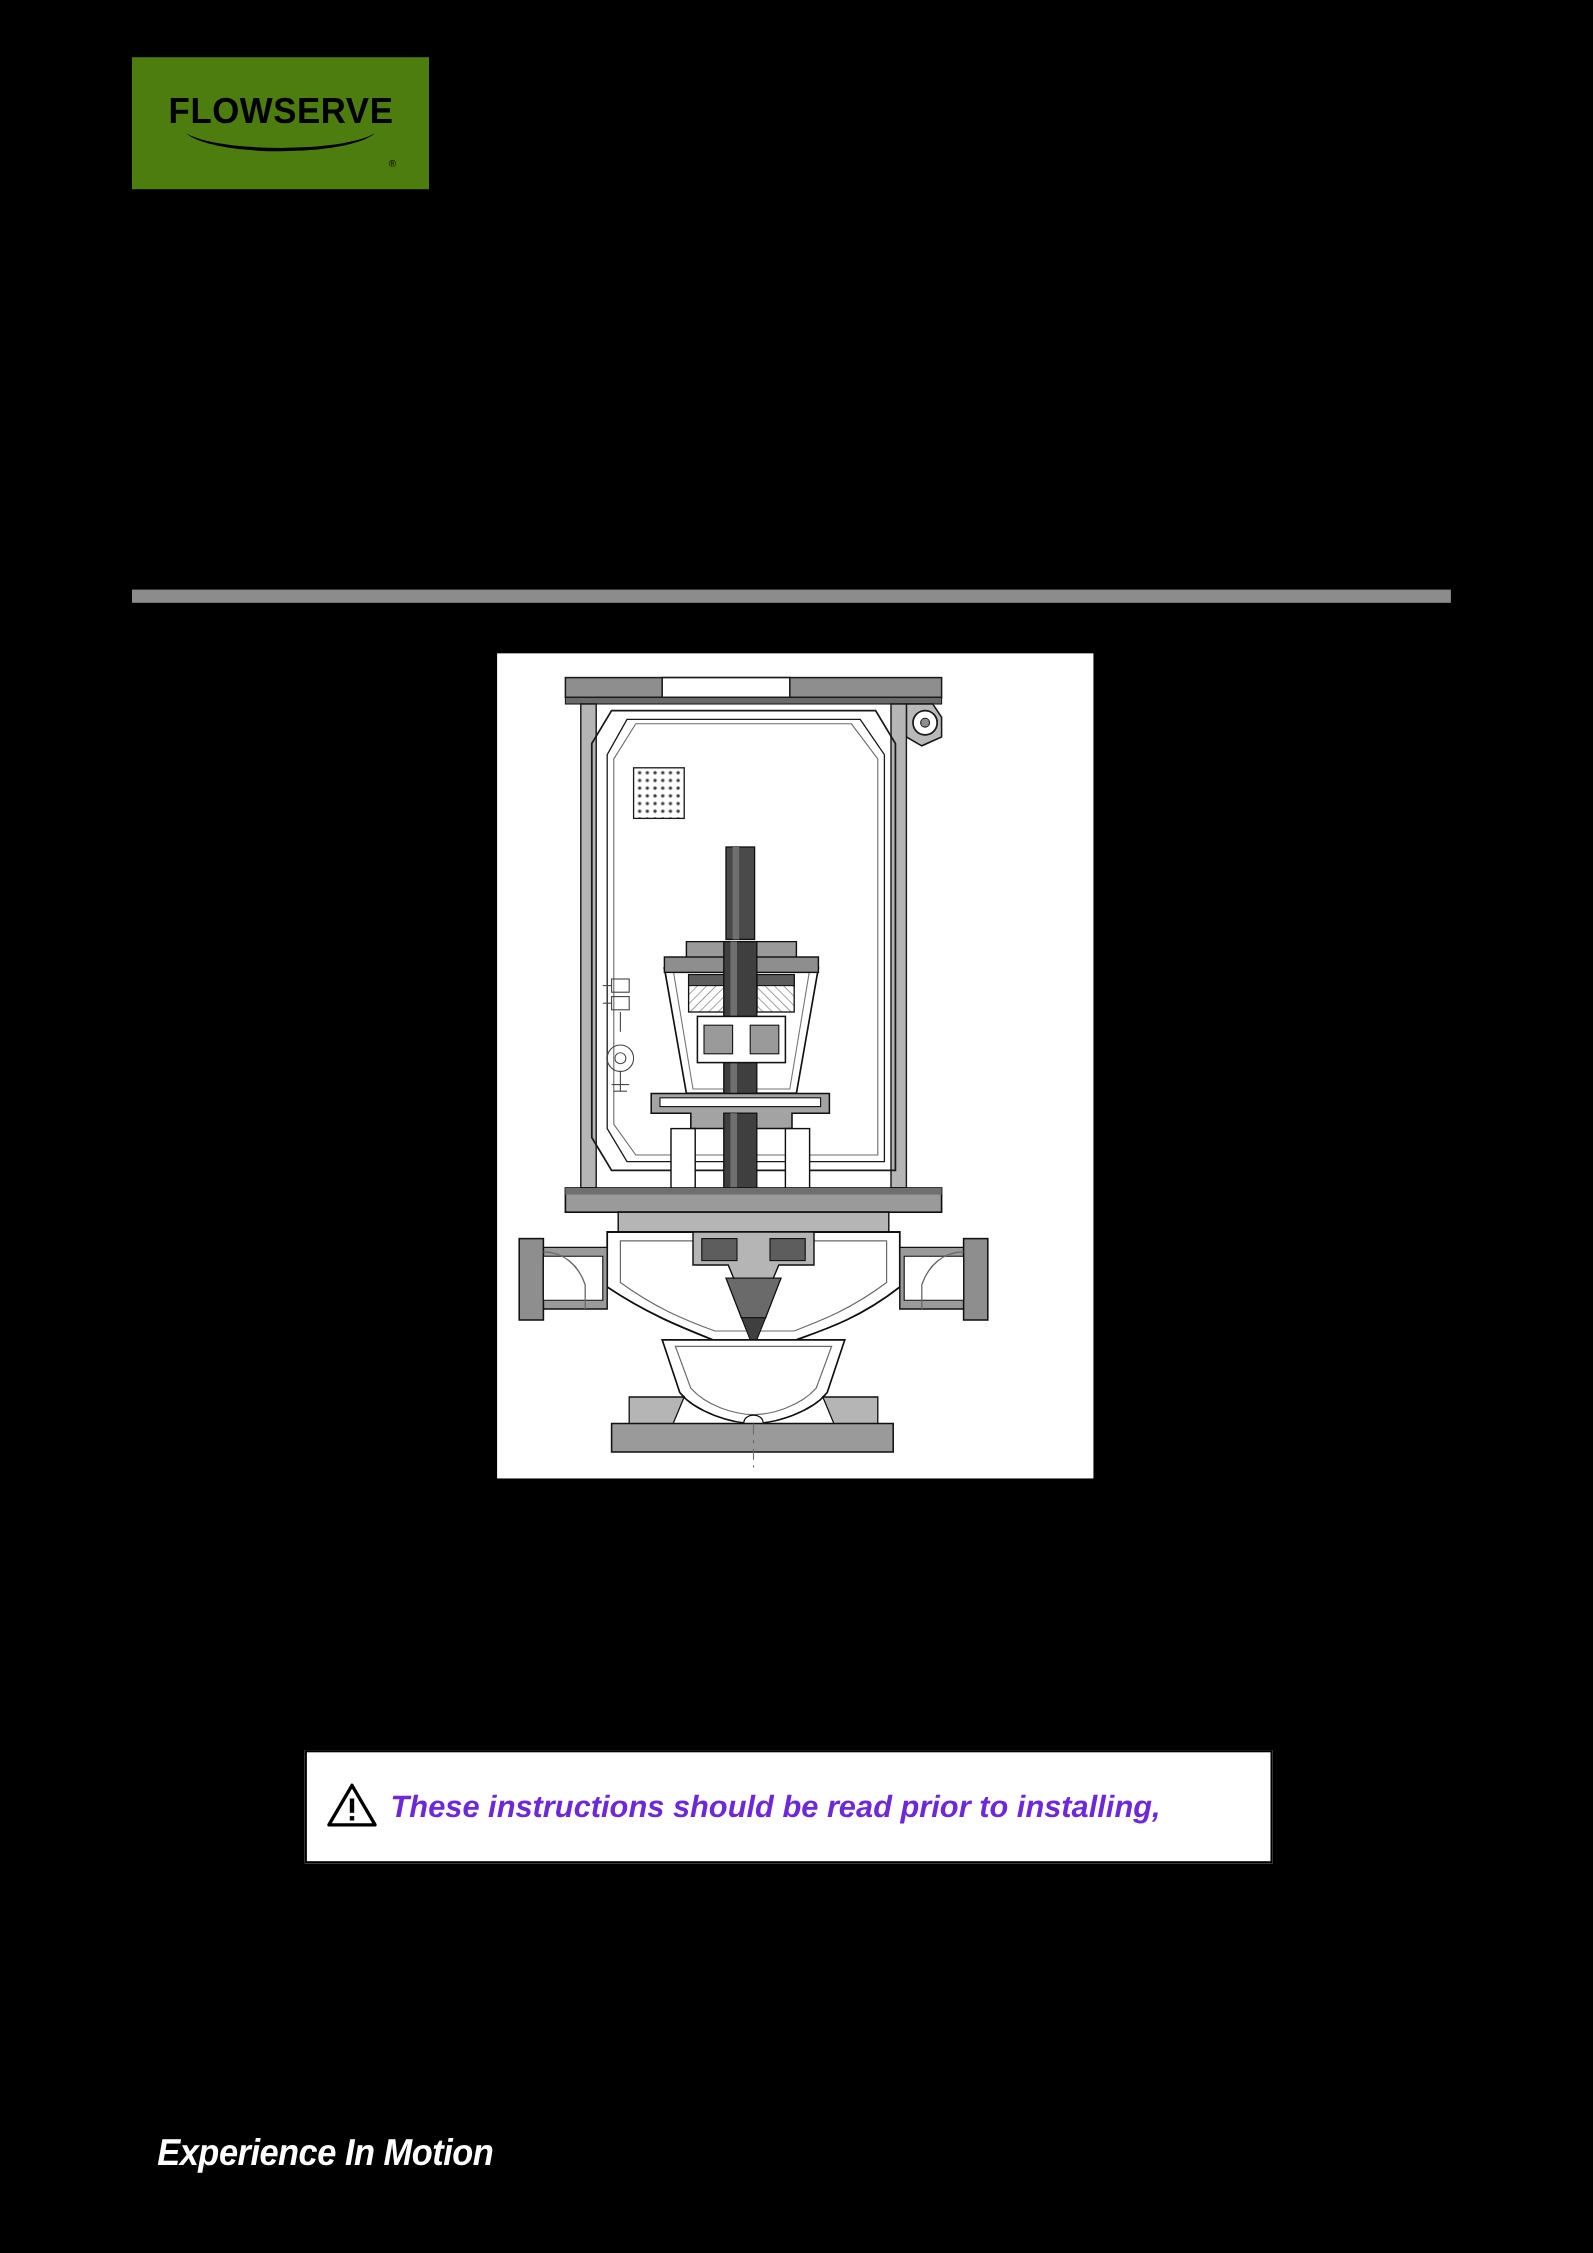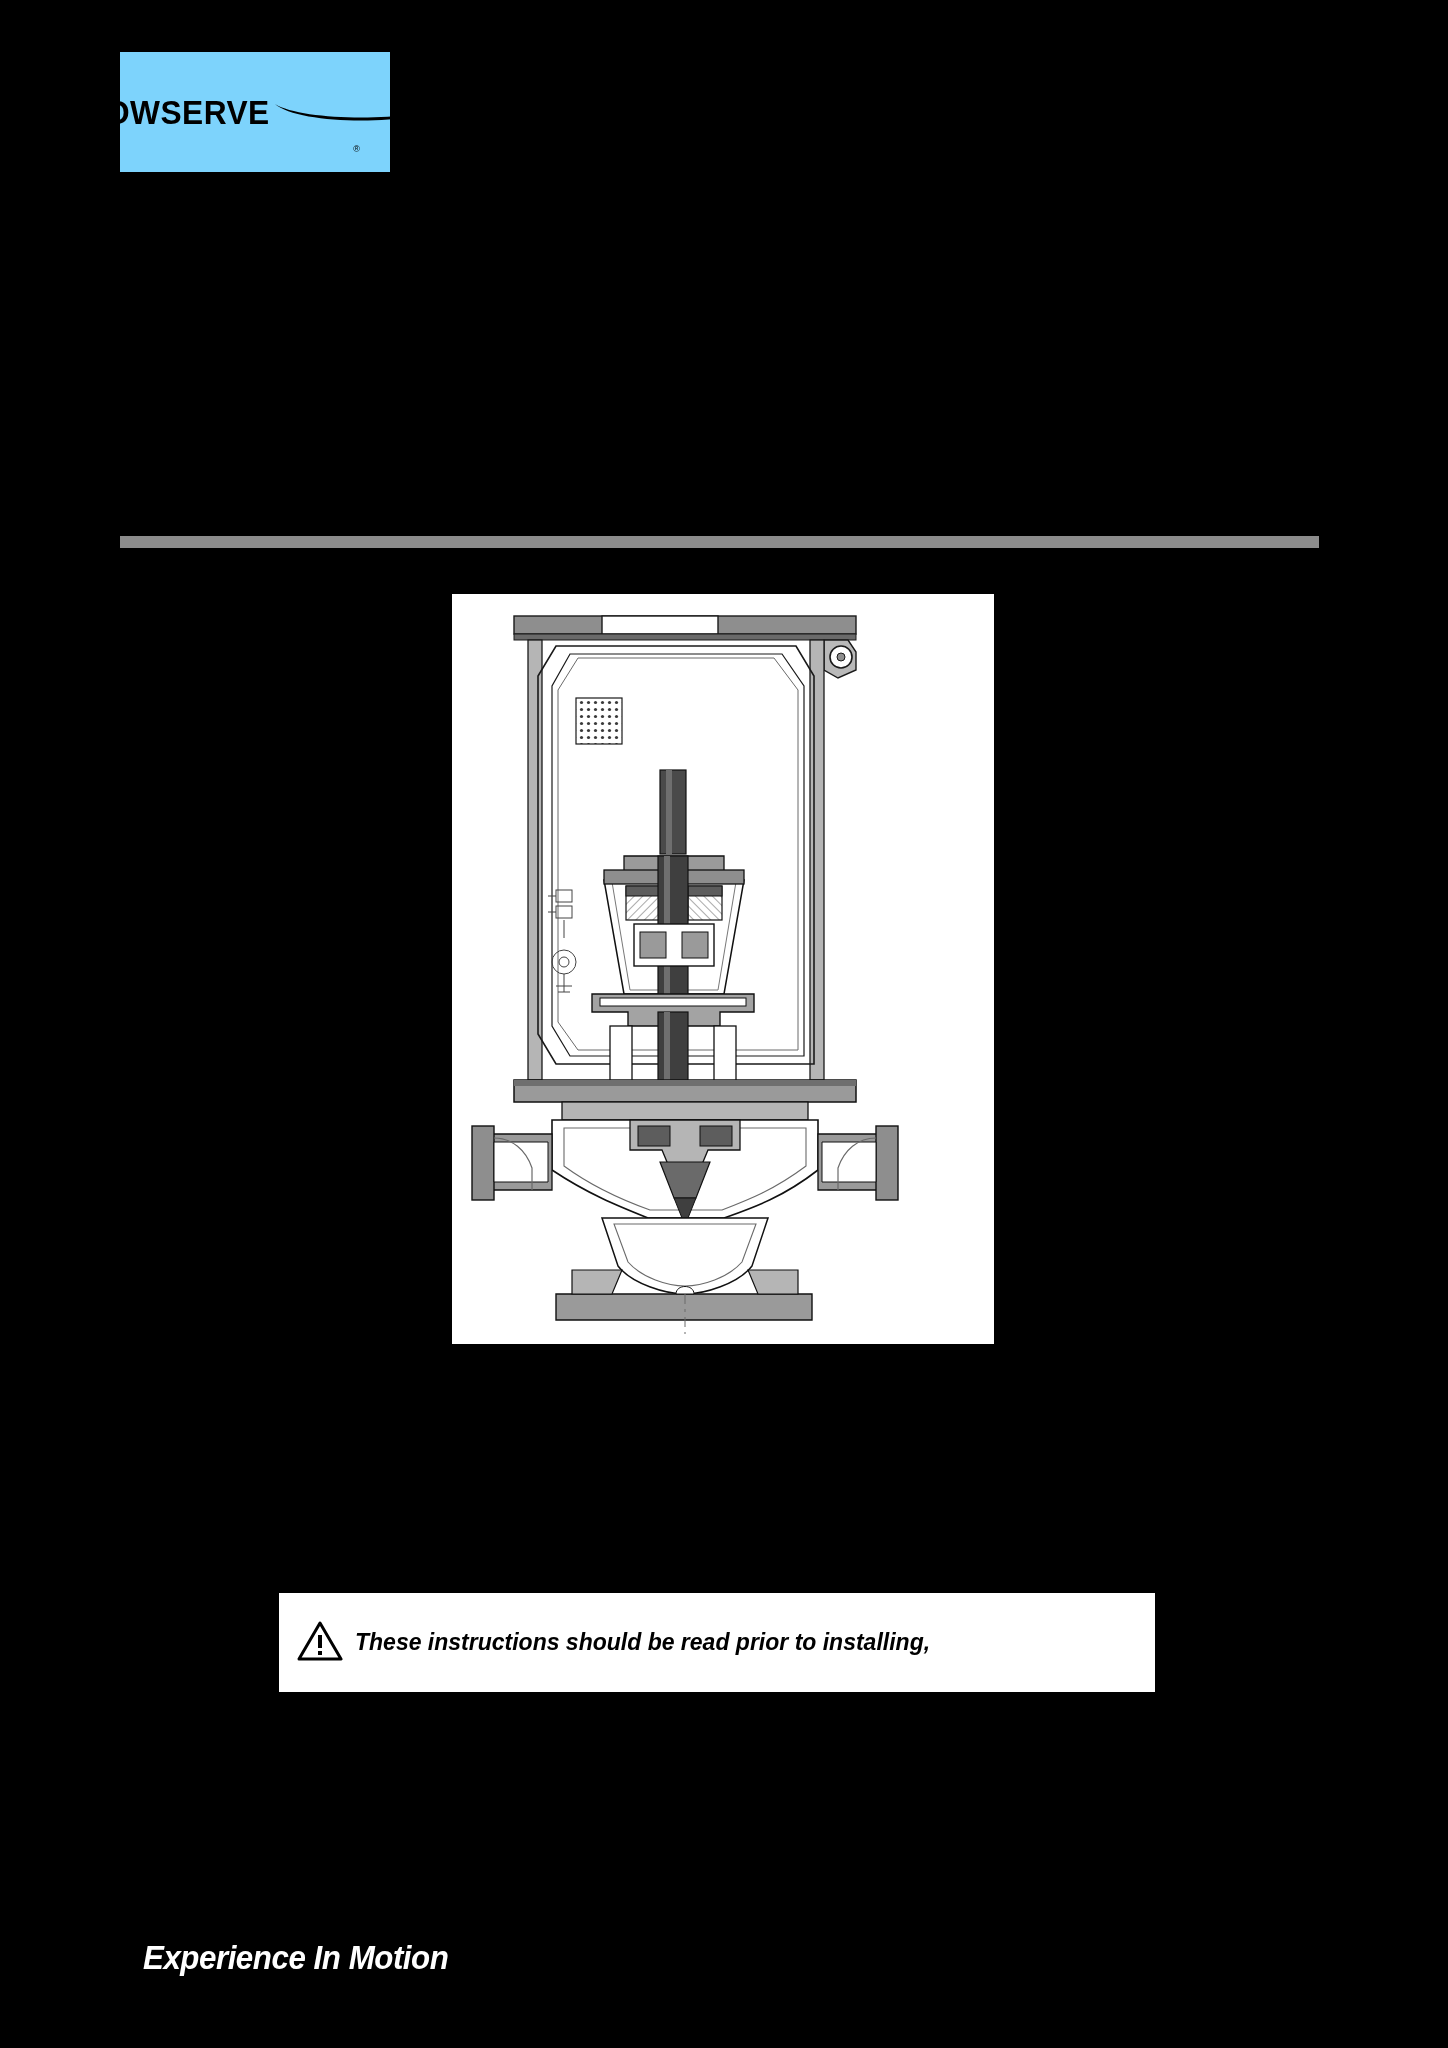--- a/index.html
+++ b/index.html
@@ -15,25 +15,25 @@
     overflow: hidden;
   }
 
   
   .logo-box {
     position: absolute;
     left: 120px;
     top: 52px;
     width: 270px;
     height: 120px;
-    background: #7dd3fc;
+    background: #4d7c0f;
     display: flex;
     align-items: center;
     justify-content: center;
-    flex-direction: row;
+    flex-direction: column;
   }
   .logo-wordmark {
     font-family: "Liberation Sans", sans-serif;
     font-weight: bold;
     font-size: 33px;
     letter-spacing: 0.5px;
     color: #000000;
     line-height: 1;
     transform: scaleX(0.96);
   }
@@ -92,23 +92,23 @@
     width: 46px;
     height: 42px;
     flex: 0 0 auto;
     margin-right: 12px;
     margin-top: -4px;
   }
   .notice-text {
     font-family: "Liberation Sans", sans-serif;
     font-style: italic;
     font-weight: bold;
-    font-size: 23px;
+    font-size: 28px;
     line-height: 1.33;
-    color: #000000;
+    color: #6d28d9;
   }
 
   
   .tagline {
     position: absolute;
     left: 143px;
     top: 1938px;
     font-family: "Liberation Sans", sans-serif;
     font-style: italic;
     font-weight: bold;

